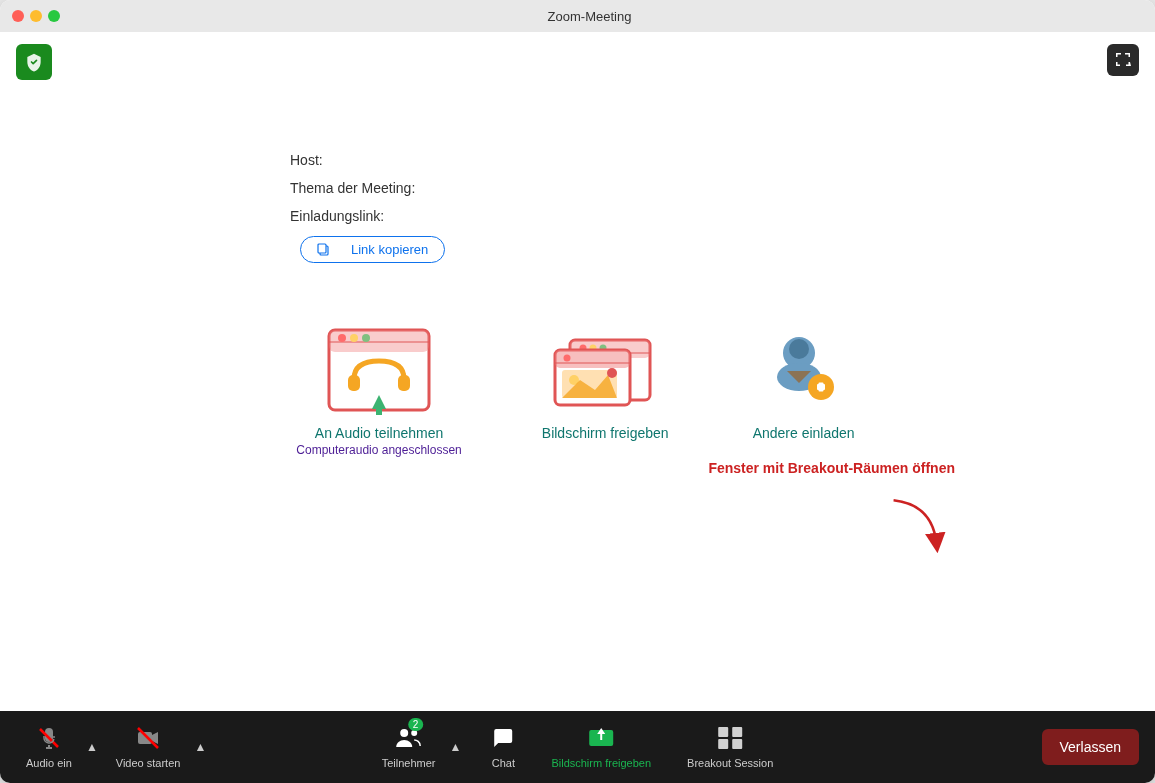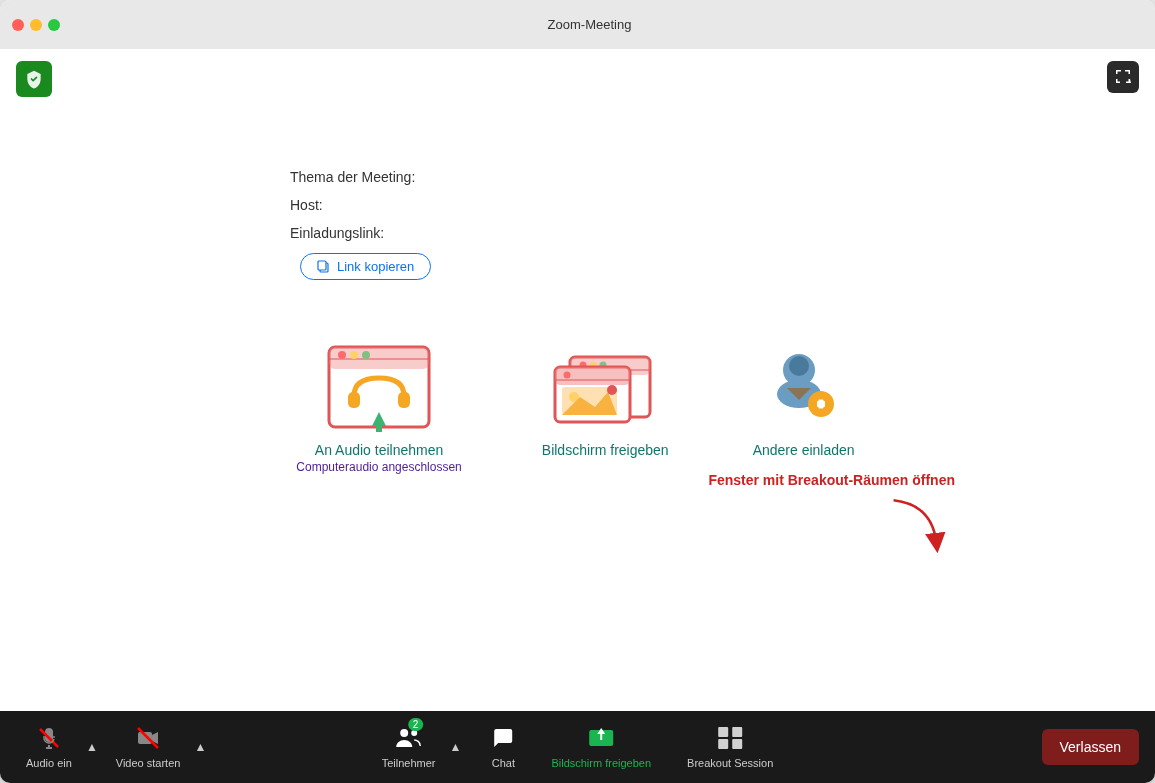--- a/index.html
+++ b/index.html
@@ -17,21 +17,21 @@
       height: 783px;
       background: #fff;
       border-radius: 10px;
       overflow: hidden;
       display: flex;
       flex-direction: column;
       box-shadow: 0 4px 20px rgba(0,0,0,0.3);
     }
 
     .title-bar {
-      height: 49px;
+      height: 32px;
       background: #e8e8e8;
       display: flex;
       align-items: center;
       justify-content: center;
       position: relative;
       flex-shrink: 0;
       padding-left: 24px;
     }
 
     .traffic-lights {
@@ -134,21 +134,21 @@
     }
 
     .meeting-info-label {
       font-weight: 500;
       color: #333;
     }
 
     .copy-link-btn {
       display: inline-flex;
       align-items: center;
-      gap: 6px;
+      gap: 20px;
       border: 1.5px solid #0e72ed;
       border-radius: 20px;
       padding: 5px 16px;
       color: #0e72ed;
       font-size: 13px;
       cursor: pointer;
       background: #fff;
       margin-top: 4px;
       margin-left: 10px;
     }
@@ -195,21 +195,21 @@
       display: flex;
       flex-direction: column;
       align-items: flex-end;
     }
 
     .breakout-hint-text {
       font-size: 14px;
       font-weight: 700;
       color: #cc2222;
       text-align: right;
-      margin-bottom: 8px;
+      margin-bottom: 20px;
     }
 
     .breakout-arrow {
       width: 80px;
       height: 60px;
     }
 
     
     .toolbar {
       height: 72px;
@@ -318,24 +318,24 @@
 
       <div class="fullscreen-btn">
         <svg width="16" height="16" viewBox="0 0 16 16" fill="white">
           <path d="M1 1h5v1.5H2.5V5H1zm9 0h5v4h-1.5V2.5H10zm5 9h-1.5v2.5H11V14h5zM1 10h1.5v2.5H5V14H1z"></path>
         </svg>
       </div>
     </div>
 
     <div class="meeting-info">
       <div class="meeting-info-row">
+        <span class="meeting-info-label">Host:</span>
+      </div>
+      <div class="meeting-info-row">
         <span class="meeting-info-label">Thema der Meeting:</span>
-      </div>
-      <div class="meeting-info-row">
-        <span class="meeting-info-label">Host:</span>
       </div>
       <div class="meeting-info-row" style="flex-direction: column; align-items: flex-start;">
         <span class="meeting-info-label">Einladungslink:</span>
         <button class="copy-link-btn">
           <svg width="14" height="14" viewBox="0 0 14 14" fill="#0e72ed">
             <rect x="3" y="3" width="8" height="9" rx="1" fill="none" stroke="#0e72ed" stroke-width="1.2"></rect>
             <rect x="1" y="1" width="8" height="9" rx="1" fill="white" stroke="#0e72ed" stroke-width="1.2"></rect>
           </svg>
           <span>Link kopieren</span>
         </button>

